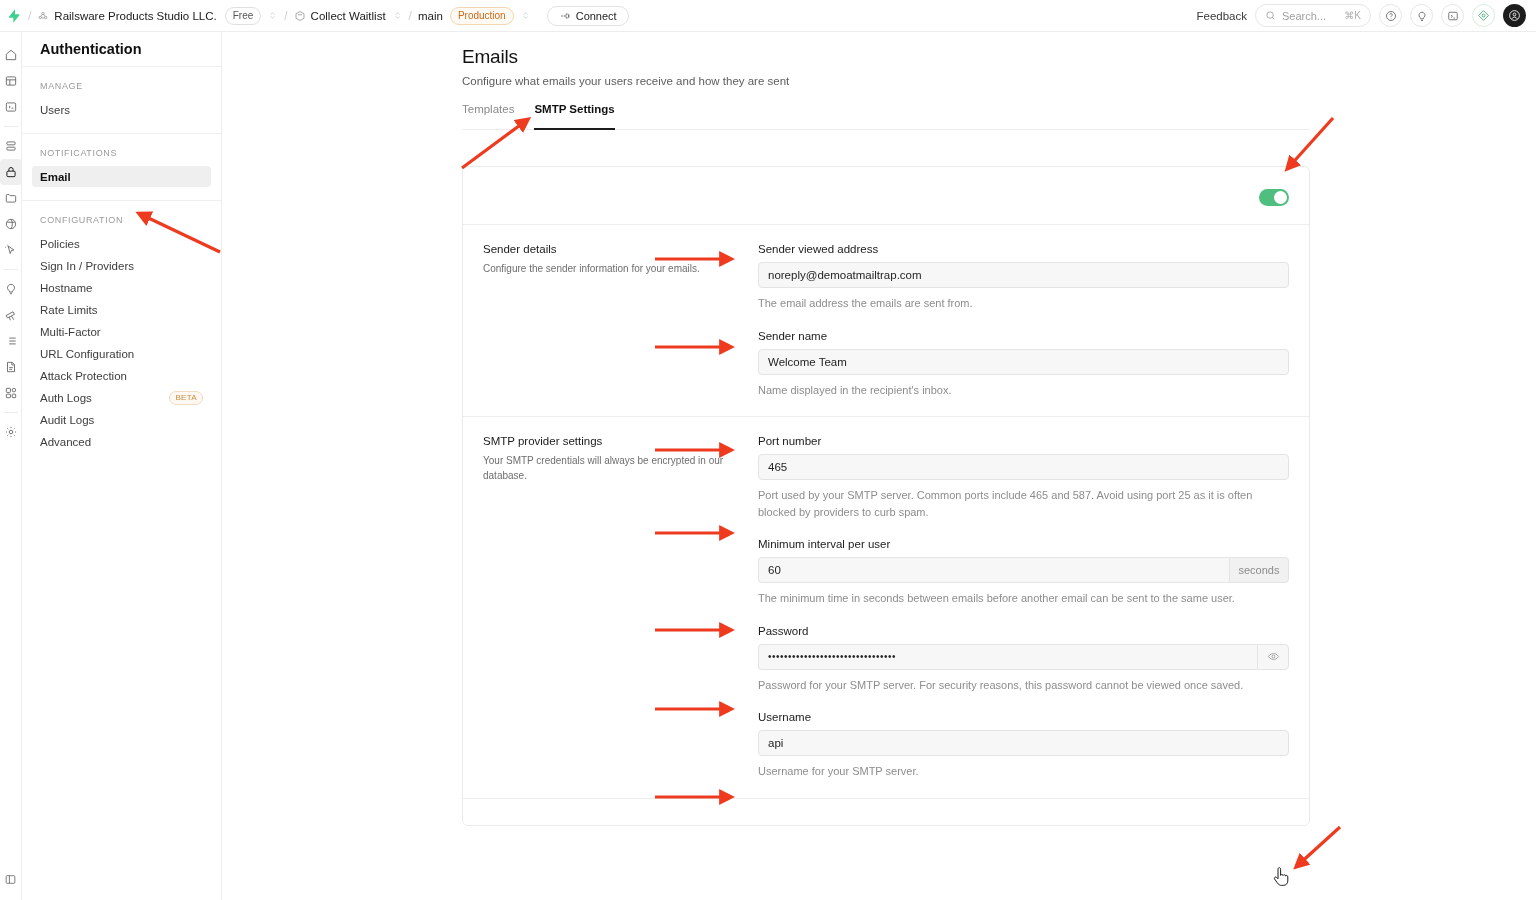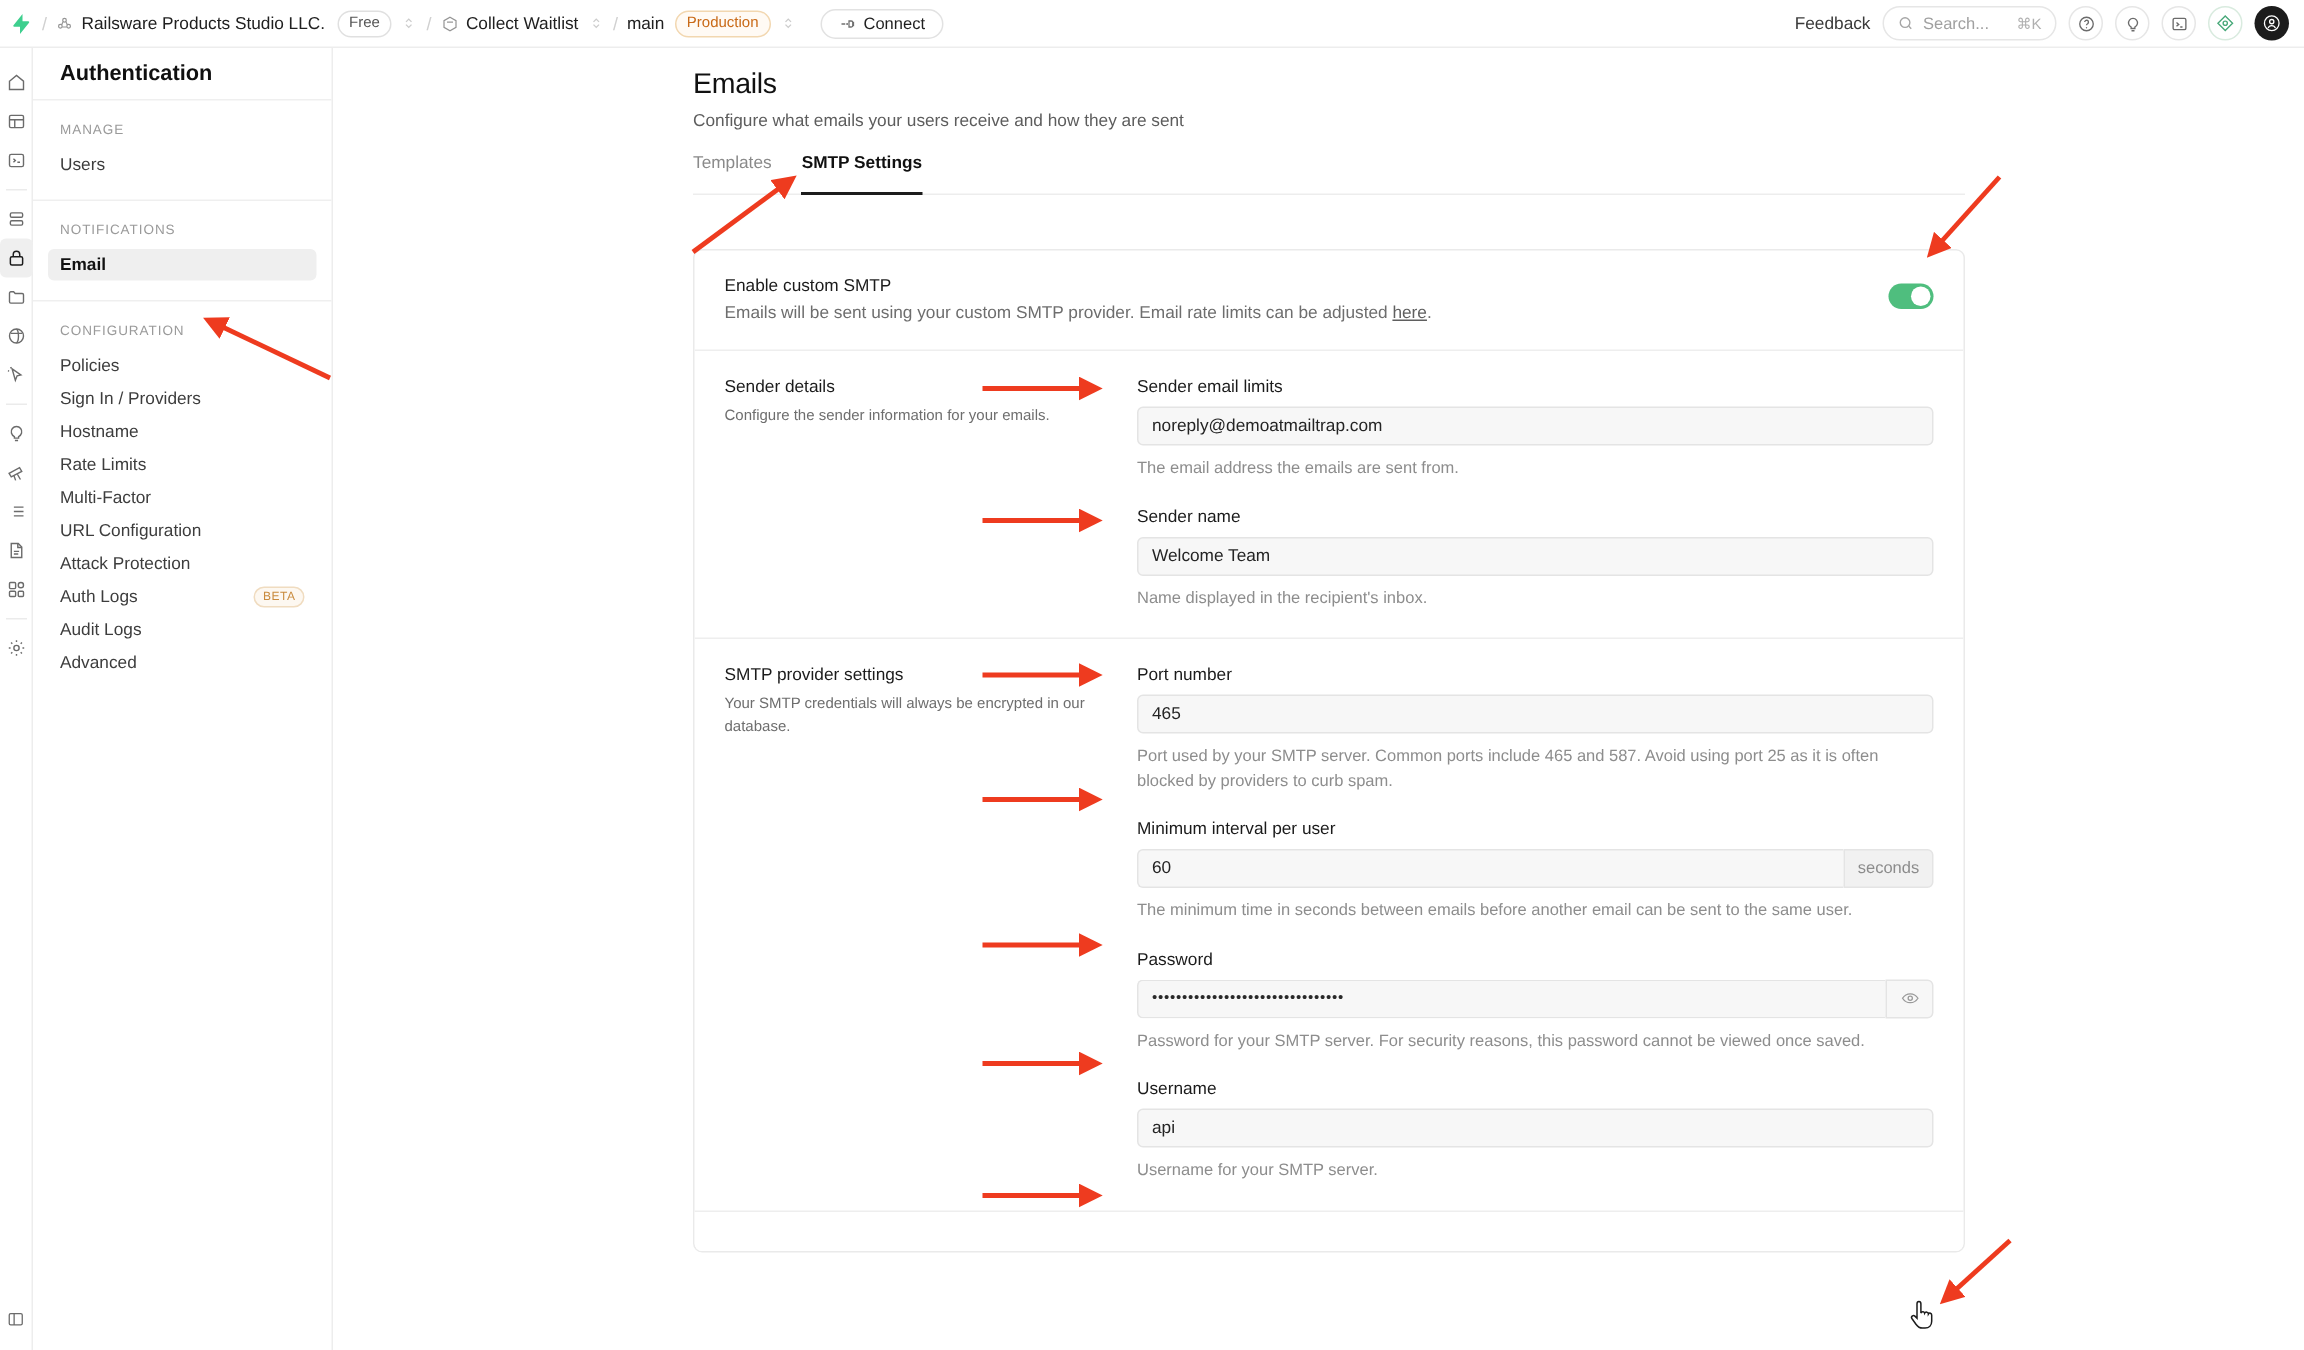--- a/index.html
+++ b/index.html
@@ -441,40 +441,34 @@
     <div class="page-sub">Configure what emails your users receive and how they are sent</div>
 
     <div class="tabs">
       <div class="tab">Templates</div>
       <div class="tab active">SMTP Settings</div>
     </div>
 
     <div class="card">
 
       <div class="card-row toggle-row">
-        <div>
-          <div class="toggle-label">Enable custom SMTP</div>
-          <div class="toggle-desc">
-            <span>Emails will be sent using your custom SMTP provider. Email rate limits can be adjusted </span><a href="#">here</a><span>.</span>
-          </div>
-        </div>
         <div class="switch">
           <div class="knob"></div>
         </div>
       </div>
 
       <div class="card-row split">
         <div class="split-left">
           <div class="sec-title">Sender details</div>
           <div class="sec-desc">Configure the sender information for your emails.</div>
         </div>
         <div class="split-right">
 
           <div class="field">
-            <div class="field-label">Sender email limits</div>
+            <div class="field-label">Sender viewed address</div>
             <div class="input-wrap">
               <div class="input">noreply@demoatmailtrap.com</div>
             </div>
             <div class="field-hint">The email address the emails are sent from.</div>
           </div>
 
           <div class="field">
             <div class="field-label">Sender name</div>
             <div class="input-wrap">
               <div class="input">Welcome Team</div>

